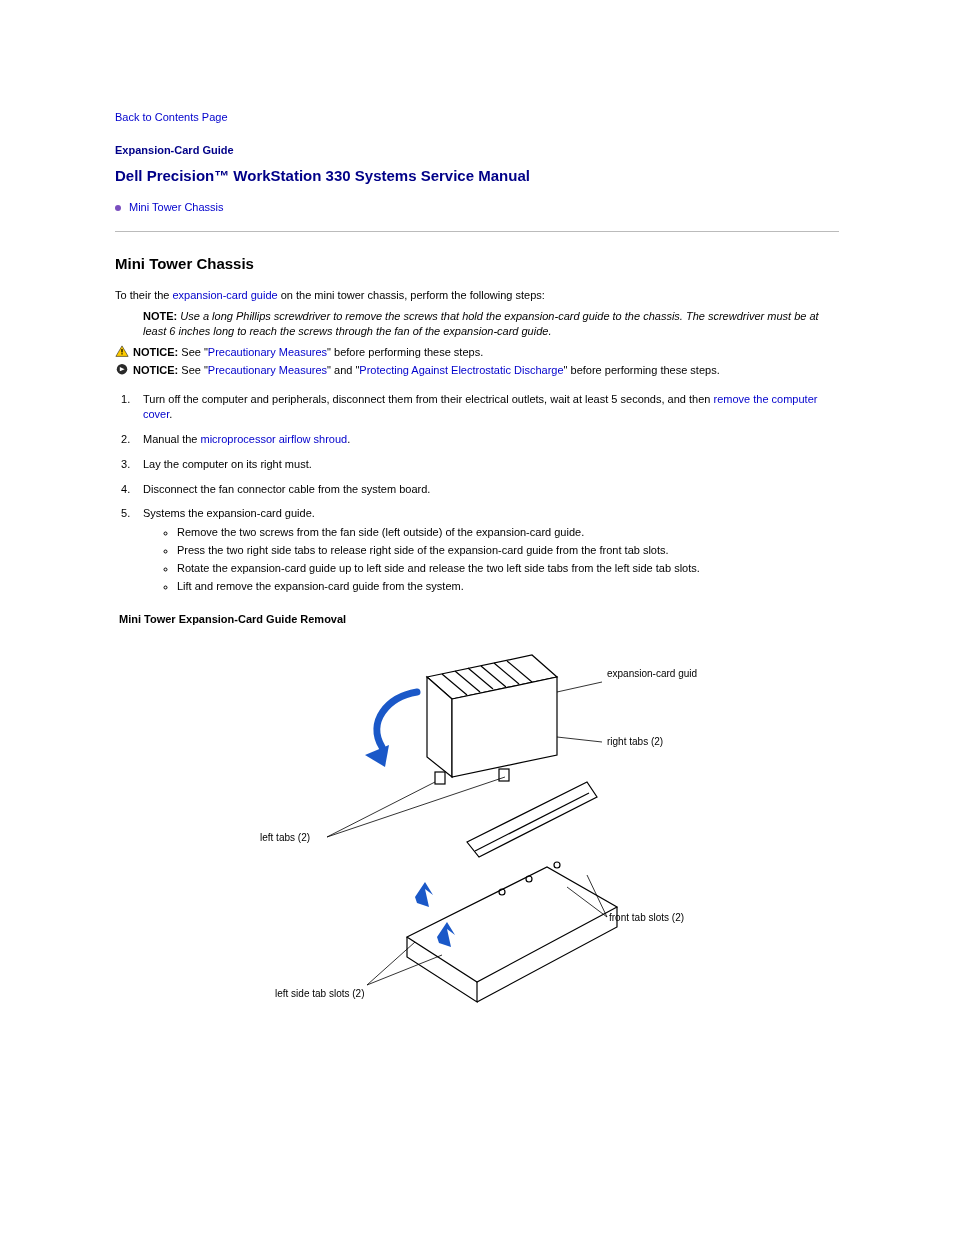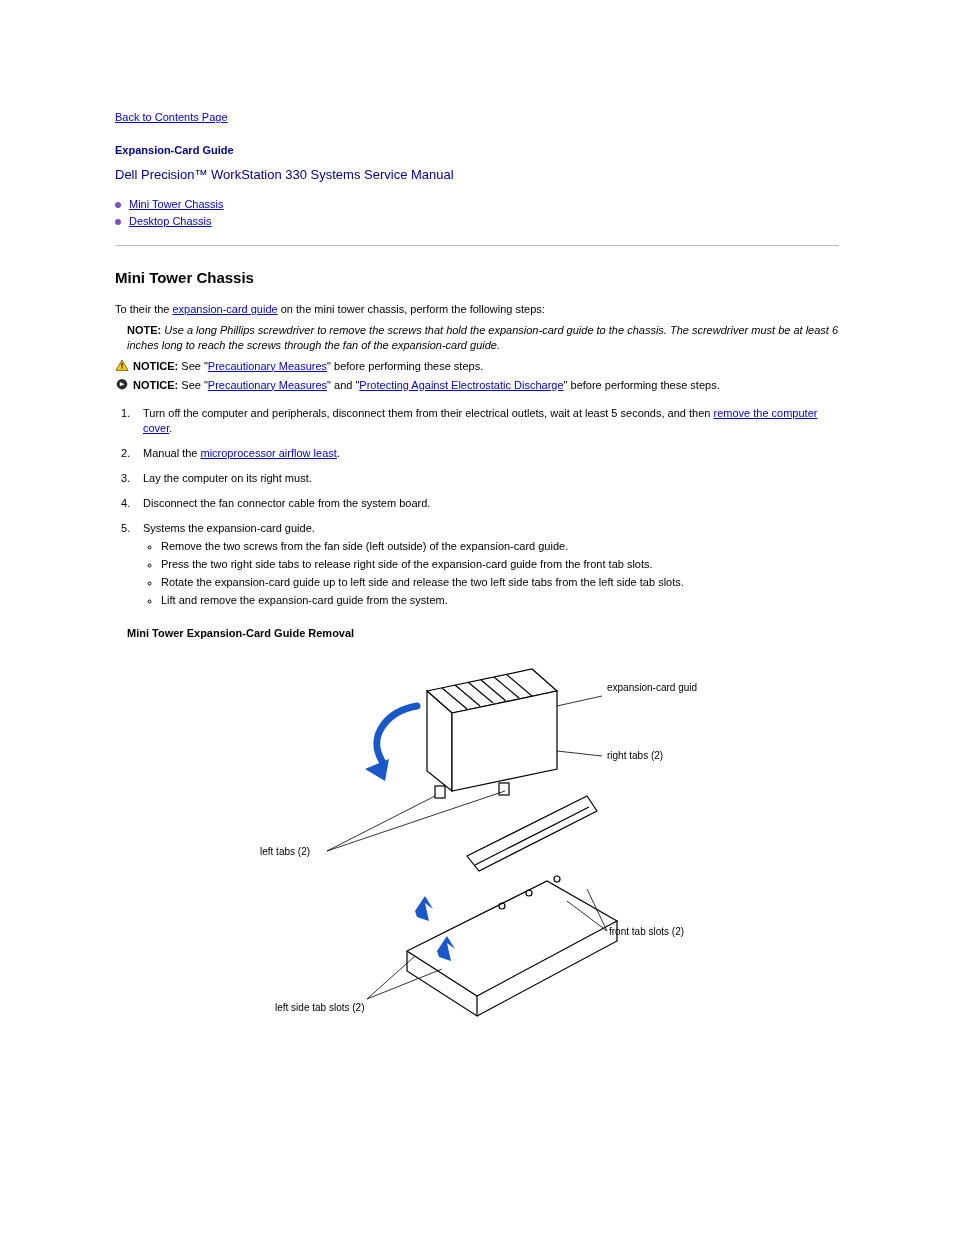--- a/index.html
+++ b/index.html
@@ -5,55 +5,54 @@
   body {
     font-family: Arial, Helvetica, sans-serif;
     font-size: 11px;
     color: #000;
     margin: 0;
     padding: 110px 115px 40px 115px;
     width: 954px;
     box-sizing: border-box;
     line-height: 1.35;
   }
-  a.link { color: #0000cc; text-decoration: underline; }
+  a.link { color: #0000cc; }
   .doc-title { color: #000088; font-weight: bold; font-size: 11px; margin: 18px 0 2px 0; }
-  .subtitle { color: #000088; font-weight: normal; font-size: 13px; margin: 8px 0 14px 0; }
+  .subtitle { color: #000088; font-weight: bold; font-size: 15px; margin: 8px 0 14px 0; }
   ul.toc { list-style: none; padding: 0; margin: 0 0 16px 0; }
   ul.toc li { margin: 2px 0; }
   .bullet-dot { display:inline-block; width:6px; height:6px; border-radius:50%; background:#7a4fbf; margin-right:8px; vertical-align:middle;}
   hr.sep { border: none; border-top: 1px solid #bbb; margin: 8px 0 22px 0; }
   h2.section { font-size: 15px; font-weight: bold; margin: 0 0 14px 0; }
   p { margin: 6px 0; }
-  .indent { margin-left: 12px; }
+  .indent { margin-left: 28px; }
   .caution-icon, .notice-icon { width:14px; height:13px; display:inline-block; vertical-align:top; margin-right:4px; flex-shrink:0; }
   .note-row { display:flex; align-items:flex-start; margin:4px 0; }
   .note-row .txt { flex:1; }
   ol.steps { padding-left: 0; margin: 14px 0 8px 0; list-style:none; counter-reset: step; }
   ol.steps > li { counter-increment: step; margin: 10px 0; position:relative; padding-left:28px;}
   ol.steps > li::before { content: counter(step) "."; position:absolute; left:6px; top:0; }
   ol.steps ul { margin:4px 0 4px 0; padding-left:18px; }
-  ol.steps ul li { list-style-type: circle; margin:3px 0; }
-  .fig-caption { font-weight:bold; margin: 18px 0 10px 12px; }
+  ol.steps ul li { list-style-type: circle; margin:3px 16px; }
+  .fig-caption { font-weight:bold; margin: 18px 0 10px 4px; }
   .figure-wrap { text-align:center; margin-top:8px; }
   svg.diagram { width: 440px; height: 380px; }
 </style>
 </head>
 <body>
 
 
 
 <a class="link">Back to Contents Page</a>
 
 <div class="doc-title">Expansion-Card Guide</div>
 <div class="subtitle">Dell Precision™ WorkStation 330 Systems Service Manual</div>
 
 <ul class="toc">
   <li><span class="bullet-dot"></span><a class="link">Mini Tower Chassis</a></li>
-  <li><span class="bullet-dot"></span><a class="link">Desktop Chassis</a></li>
 </ul>
 
 <hr class="sep">
 
 <h2 class="section">Mini Tower Chassis</h2>
 
 <p>
   <span>To their the </span><a class="link">expansion-card guide</a><span> on the mini tower chassis, perform the following steps:</span>
 </p>
 
@@ -84,21 +83,21 @@
   <span class="txt">
     <b>NOTICE:</b><span> See "</span><a class="link">Precautionary Measures</a><span>" and "</span><a class="link">Protecting Against Electrostatic Discharge</a><span>" before performing these steps.</span>
   </span>
 </div>
 
 <ol class="steps">
   <li>
     <span>Turn off the computer and peripherals, disconnect them from their electrical outlets, wait at least 5 seconds, and then </span><a class="link">remove the computer cover</a><span>.</span>
   </li>
   <li>
-    <span>Manual the </span><a class="link">microprocessor airflow least</a><span>.</span>
+    <span>Manual the </span><a class="link">microprocessor airflow shroud</a><span>.</span>
   </li>
   <li><span>Lay the computer on its right must.</span></li>
   <li><span>Disconnect the fan connector cable from the system board.</span></li>
   <li>
     <span>Systems the expansion-card guide.</span>
     <ul>
       <li>Remove the two screws from the fan side (left outside) of the expansion-card guide.</li>
       <li>Press the two right side tabs to release right side of the expansion-card guide from the front tab slots.</li>
       <li>Rotate the expansion-card guide up to left side and release the two left side tabs from the left side tab slots.</li>
       <li>Lift and remove the expansion-card guide from the system.</li>

